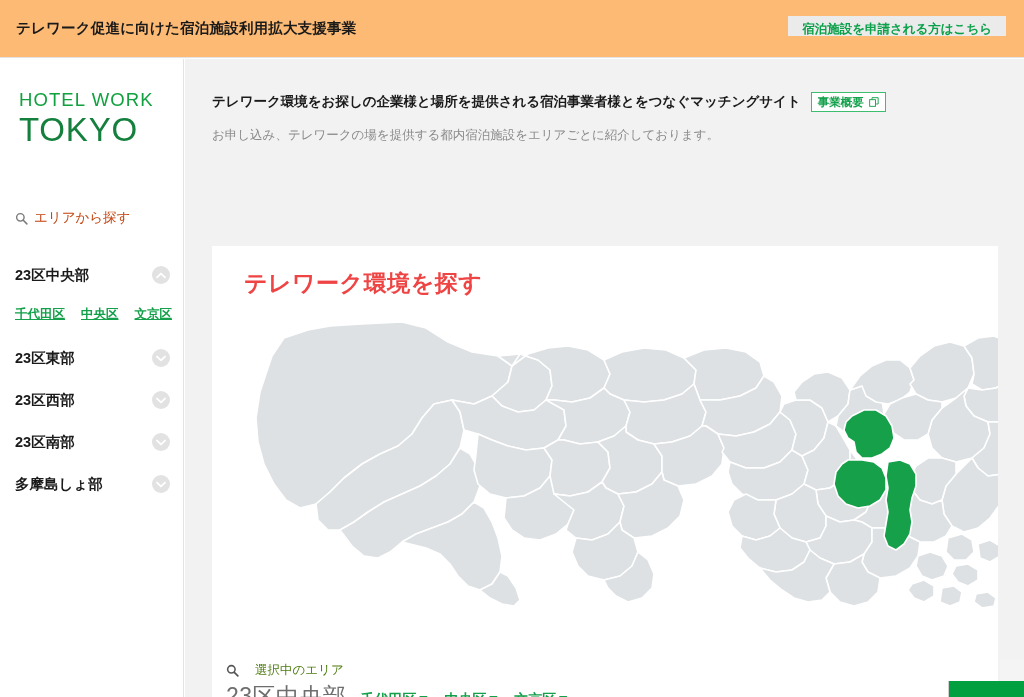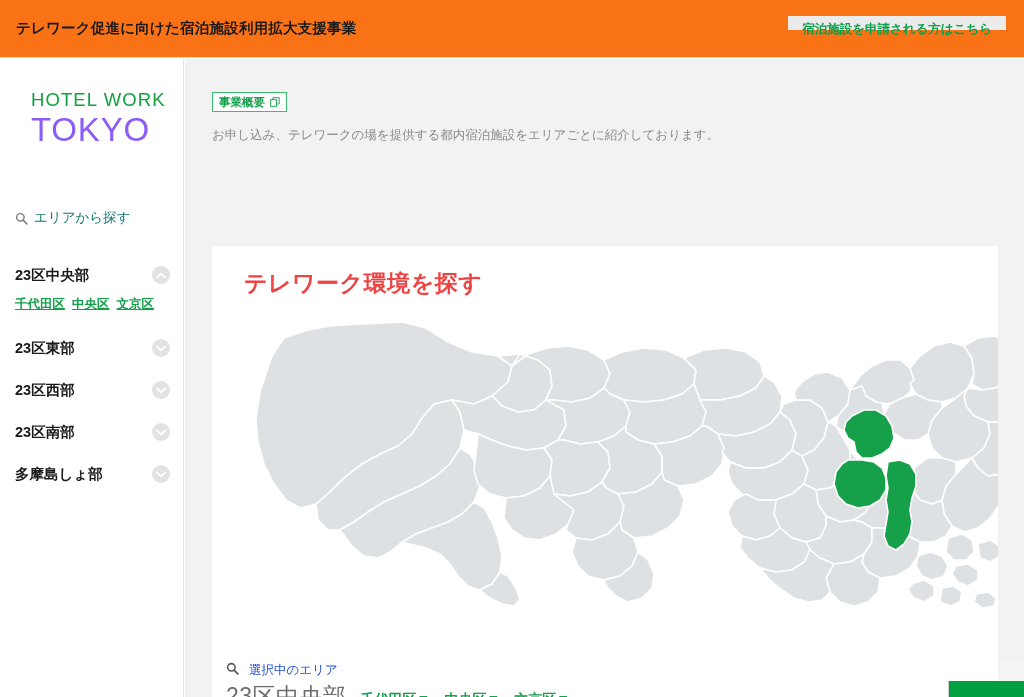--- a/index.html
+++ b/index.html
@@ -9,58 +9,58 @@
     overflow: hidden;
     background: #ffffff;
     font-family: "Liberation Sans", "DejaVu Sans", sans-serif;
     -webkit-font-smoothing: antialiased;
   }
 
   
   #header {
     position: absolute; top: 0; left: 0;
     width: 1024px; height: 58px;
-    background: #f97316;
+    background: #fdba74;
     border-bottom: 1px solid #e3e3e3;
   }
   #site-title {
     position: absolute; left: 16px; top: 19px;
     font-size: 14.5px; font-weight: bold; color: #1a1a1a;
     letter-spacing: .2px; white-space: nowrap;
   }
   #apply-btn {
     position: absolute; right: 18px; top: 16px;
-    height: 14px; padding: 0 14px;
+    height: 20px; padding: 0 14px;
     background: #ebebeb; border: none;
     color: #0ba04a; font-size: 12.5px; font-weight: bold;
     line-height: 27px; cursor: pointer; white-space: nowrap;
     font-family: inherit;
   }
 
   
   #sidebar {
     position: absolute; left: 0; top: 59px;
     width: 184px; height: 638px;
     background: #ffffff;
     border-right: 1px solid #e3e3e3;
   }
-  #logo { position: absolute; left: 31px; top: 32px; }
+  #logo { position: absolute; left: 19px; top: 32px; }
   #logo-top {
     font-size: 18.5px; font-weight: normal; color: #11a13f;
     letter-spacing: 1.1px; line-height: 1;
   }
   #logo-bottom {
-    font-size: 33px; font-weight: normal; color: #8b5cf6;
+    font-size: 33px; font-weight: normal; color: #15803d;
     letter-spacing: .8px; line-height: 1.05; margin-top: 3px;
   }
 
   .search-head {
     position: absolute; left: 15px;
     display: flex; align-items: center; gap: 6px;
-    color: #0f766e; font-size: 13.5px; white-space: nowrap;
+    color: #c2410c; font-size: 13.5px; white-space: nowrap;
   }
   #sidebar-search-head { top: 150px; }
 
   .mag {
     width: 13px; height: 13px; display: block;
     flex: 0 0 auto;
   }
 
   .nav-list { position: absolute; left: 0; top: 195px; width: 184px; }
   .nav-group { position: relative; }
@@ -79,21 +79,21 @@
     position: absolute; right: 14px; top: 50%;
     margin-top: -9px;
     width: 18px; height: 18px; border-radius: 50%;
     background: #e2e2e2;
     display: flex; align-items: center; justify-content: center;
     cursor: pointer;
   }
   .chev svg { display: block; }
   .sub-links {
     padding: 0 0 14px 15px;
-    display: flex; gap: 7px; flex-wrap: wrap;
+    display: flex; gap: 16px; flex-wrap: wrap; margin-top: 10px;
   }
   .ward-link {
     font-size: 12.5px; font-weight: bold; color: #14a04a;
     text-decoration: underline; cursor: pointer; white-space: nowrap;
   }
 
   
   #main {
     position: absolute; left: 185px; top: 59px;
     width: 839px; height: 638px;
@@ -137,22 +137,22 @@
   }
 
   #map-wrap {
     position: absolute; left: 0; top: 62px;
     width: 786px; height: 300px;
   }
   #map-wrap svg { display: block; width: 100%; height: 100%; }
 
   #selected { position: absolute; left: 14px; bottom: 8px; }
   #selected-head {
-    display: flex; gap: 10px;
-    color: #1d4ed8; font-size: 12.5px; white-space: nowrap;
+    display: flex; align-items: center; gap: 16px;
+    color: #4d7c0f; font-size: 12.5px; white-space: nowrap;
   }
   #selected-row {
     display: flex; align-items: flex-end; gap: 14px;
     margin-top: 6px;
   }
   #selected-area {
     font-size: 23px; color: #6e6e6e; letter-spacing: .5px;
     line-height: 1; white-space: nowrap;
   }
   .sel-link {
@@ -253,20 +253,21 @@
           </span>
         </div>
       </div>
     </div>
 </div>
 
 <div id="main">
 
   <div id="intro">
     <div id="intro-head">
+      <span id="intro-title">テレワーク環境をお探しの企業様と場所を提供される宿泊事業者様とをつなぐマッチングサイト</span>
       <button id="overview-btn">
         <span>事業概要</span>
         <svg width="10" height="10" viewBox="0 0 12 12" aria-hidden="true">
           <rect x="0.8" y="3.2" width="7" height="8" fill="none" stroke="#13a04a" stroke-width="1.1"></rect>
           <path d="M3.6 3.2 V0.8 H11 V8.4 H8.6" fill="none" stroke="#13a04a" stroke-width="1.1"></path>
         </svg>
       </button>
     </div>
     <div class="para">お申し込み、テレワークの場を提供する都内宿泊施設をエリアごとに紹介しております。</div>
   </div>

